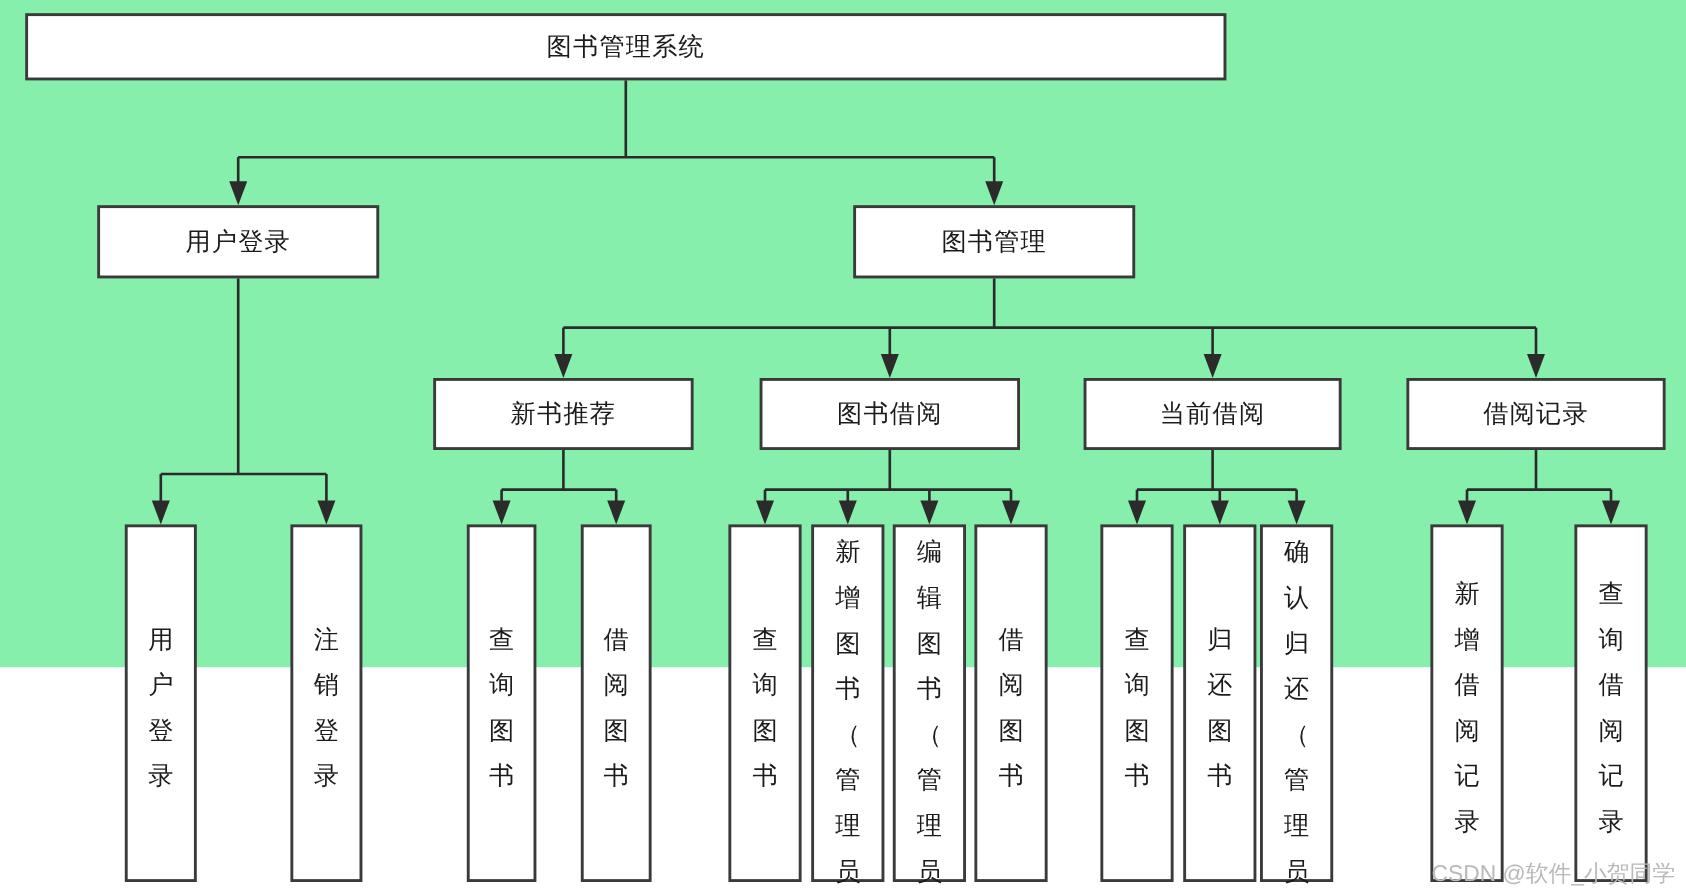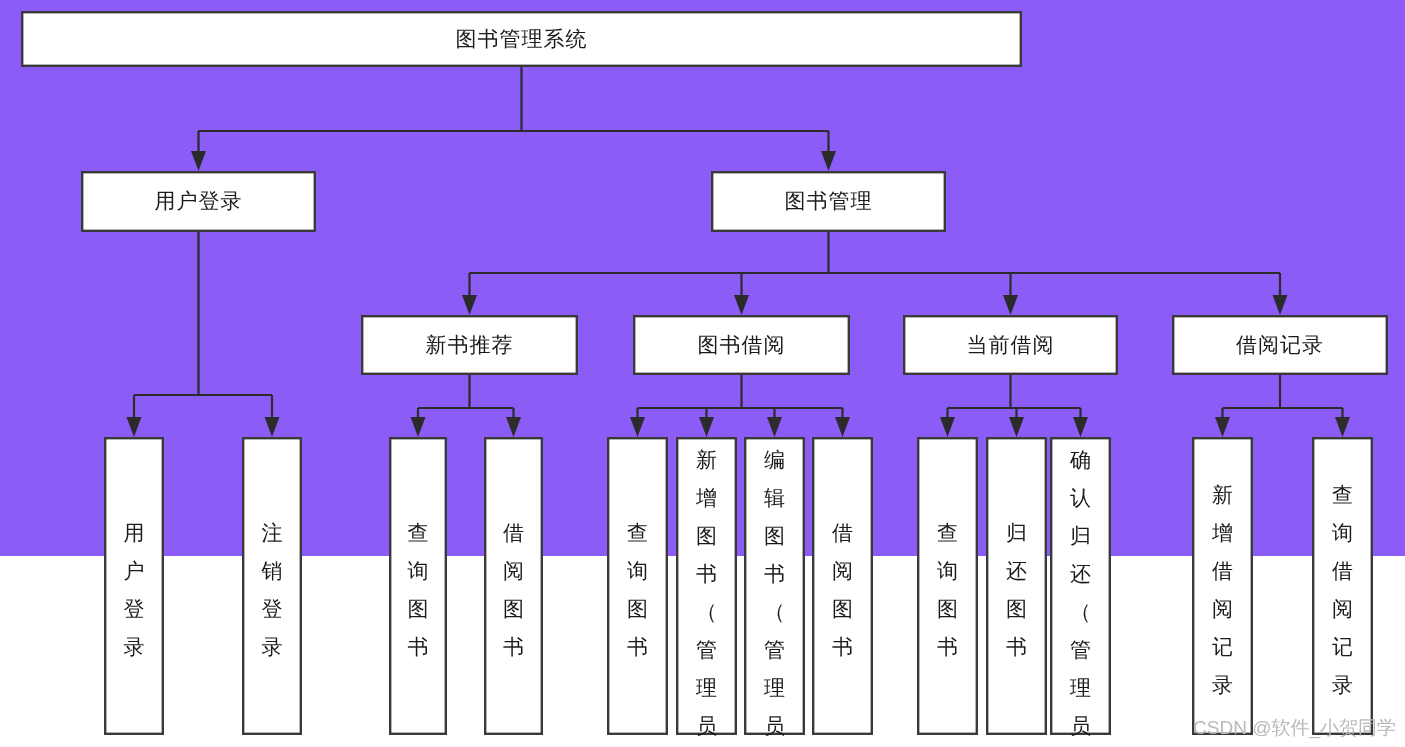--- a/index.html
+++ b/index.html
@@ -11,21 +11,21 @@
   body {
     width: 1405px;
     height: 747px;
     font-family: "Liberation Sans", "DejaVu Sans", sans-serif;
     overflow: hidden;
   }
   #diagram-root {
     position: relative;
     width: 1405px;
     height: 556px;
-    background: #8b5cf6;
+    background: #86efac;
   }
   svg.diagram {
     position: absolute;
     top: 0;
     left: 0;
     width: 1405px;
     height: 747px;
     display: block;
   }
   .node-box {

